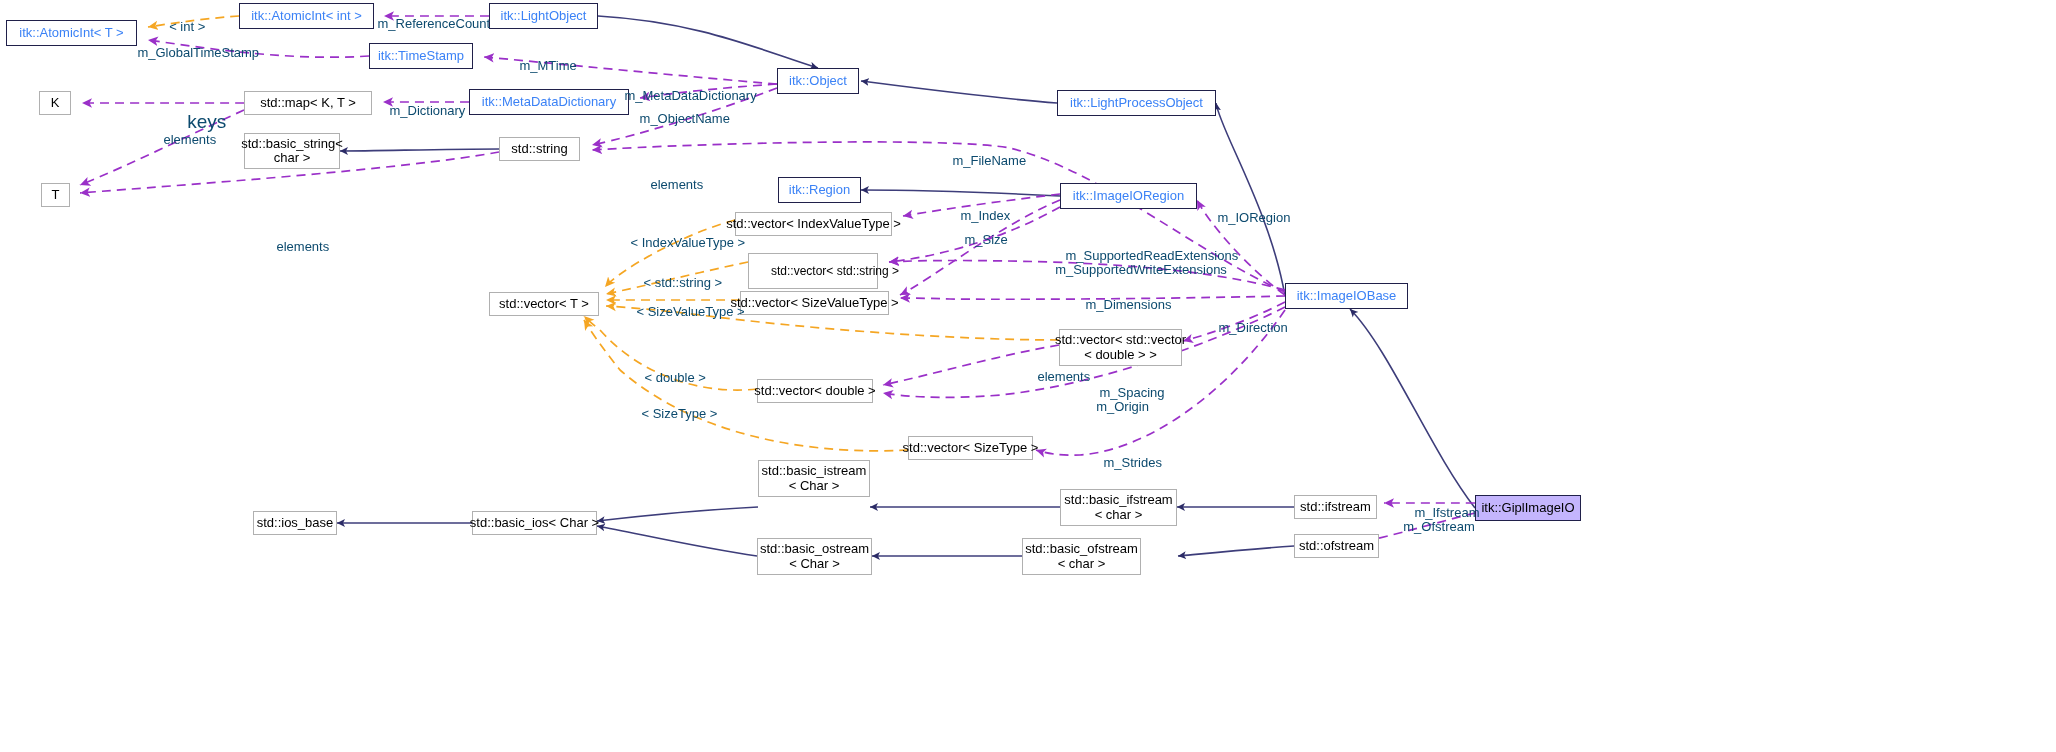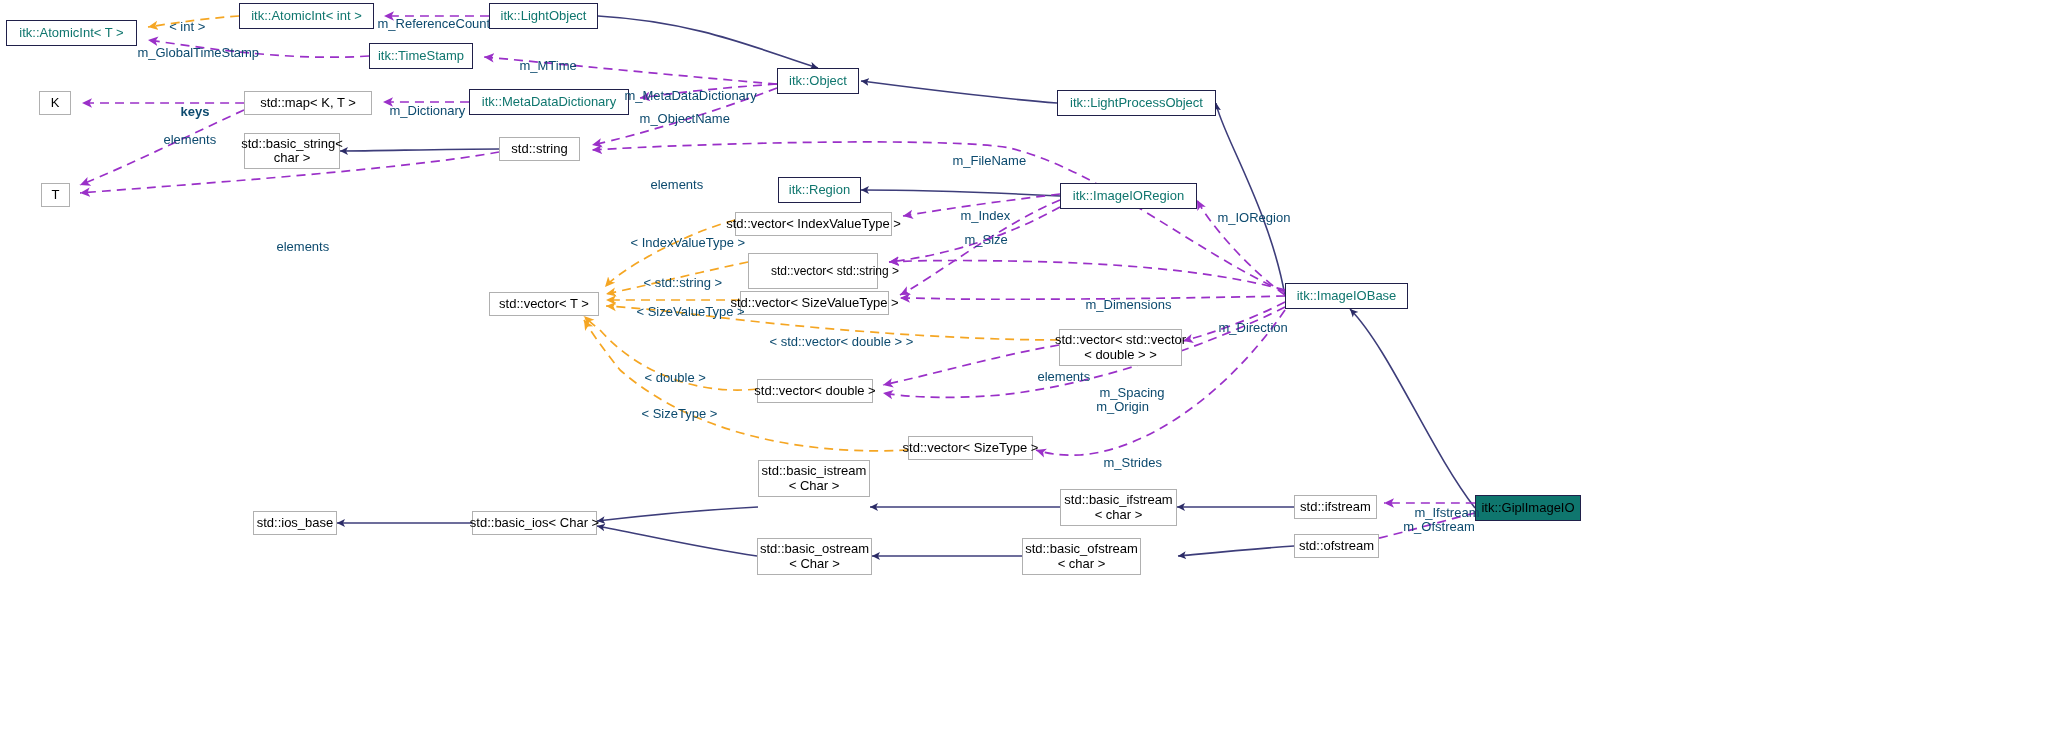--- a/index.html
+++ b/index.html
@@ -34,25 +34,25 @@
     line-height: 1.08;
     background: #ffffff;
     white-space: pre;
   }
   .node-plain {
     border: 1px solid #b0b0b0;
     color: #000000;
   }
   .node-strong {
     border: 1px solid #20204a;
-    color: #0f766e;
+    color: #3b82f6;
   }
   .node-current {
     border: 1px solid #20204a;
-    background: #0f766e;
+    background: #c4b5fd;
     color: #000000;
   }
   .edge-label {
     position: absolute;
     color: #0c4a6e;
     white-space: pre;
     text-align: center;
     line-height: 1.12;
     background: transparent;
   }
@@ -235,21 +235,21 @@
   </div>
   <div class="edge-label" style="left:123px;top:31px;width:125px;font-size:13px;">
     <span>m_GlobalTimeStamp</span>
   </div>
   <div class="edge-label" style="left:505px;top:44px;width:65px;font-size:13px;">
     <span>m_MTime</span>
   </div>
   <div class="edge-label" style="left:610px;top:74px;width:145px;font-size:13px;">
     <span>m_MetaDataDictionary</span>
   </div>
-  <div class="edge-label" style="left:166px;top:90px;width:35px;font-size:13px;font-weight:bold;">
+  <div class="edge-label" style="left:166px;top:90px;width:35px;font-size:19px;">
     <span>keys</span>
   </div>
   <div class="edge-label" style="left:375px;top:89px;width:85px;font-size:13px;">
     <span>m_Dictionary</span>
   </div>
   <div class="edge-label" style="left:625px;top:97px;width:105px;font-size:13px;">
     <span>m_ObjectName</span>
   </div>
   <div class="edge-label" style="left:149px;top:118px;width:62px;font-size:13px;">
     <span>elements</span>
@@ -268,34 +268,35 @@
   </div>
   <div class="edge-label" style="left:616px;top:221px;width:110px;font-size:13px;">
     <span>&lt; IndexValueType &gt;</span>
   </div>
   <div class="edge-label" style="left:950px;top:218px;width:48px;font-size:13px;">
     <span>m_Size</span>
   </div>
   <div class="edge-label" style="left:262px;top:225px;width:62px;font-size:13px;">
     <span>elements</span>
   </div>
+  <div class="edge-label" style="left:1051px;top:234px;width:180px;font-size:13px;">
+    <span>m_SupportedReadExtensions
+m_SupportedWriteExtensions</span>
+  </div>
   <div class="edge-label" style="left:629px;top:261px;width:86px;font-size:13px;">
     <span>&lt; std::string &gt;</span>
   </div>
   <div class="edge-label" style="left:1071px;top:283px;width:98px;font-size:13px;">
     <span>m_Dimensions</span>
   </div>
   <div class="edge-label" style="left:622px;top:290px;width:102px;font-size:13px;">
     <span>&lt; SizeValueType &gt;</span>
   </div>
   <div class="edge-label" style="left:1204px;top:306px;width:80px;font-size:13px;">
     <span>m_Direction</span>
-  </div>
-  <div class="edge-label" style="left:755px;top:320px;width:148px;font-size:13px;">
-    <span>&lt; std::vector&lt; double &gt; &gt;</span>
   </div>
   <div class="edge-label" style="left:1023px;top:355px;width:62px;font-size:13px;">
     <span>elements</span>
   </div>
   <div class="edge-label" style="left:630px;top:356px;width:68px;font-size:13px;">
     <span>&lt; double &gt;</span>
   </div>
   <div class="edge-label" style="left:1085px;top:371px;width:75px;font-size:13px;">
     <span>m_Spacing
 m_Origin</span>

